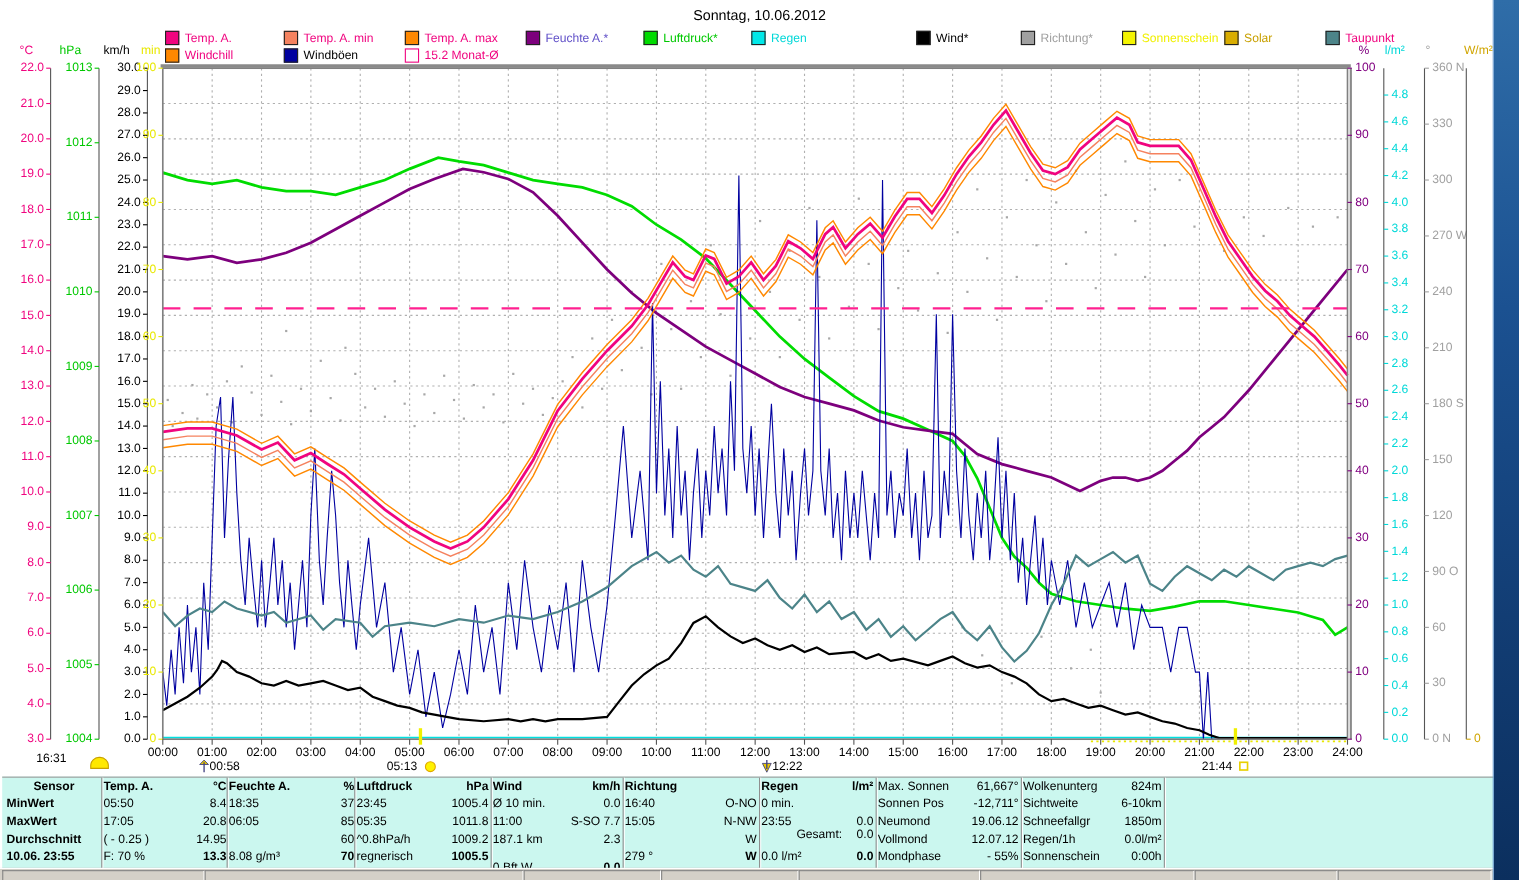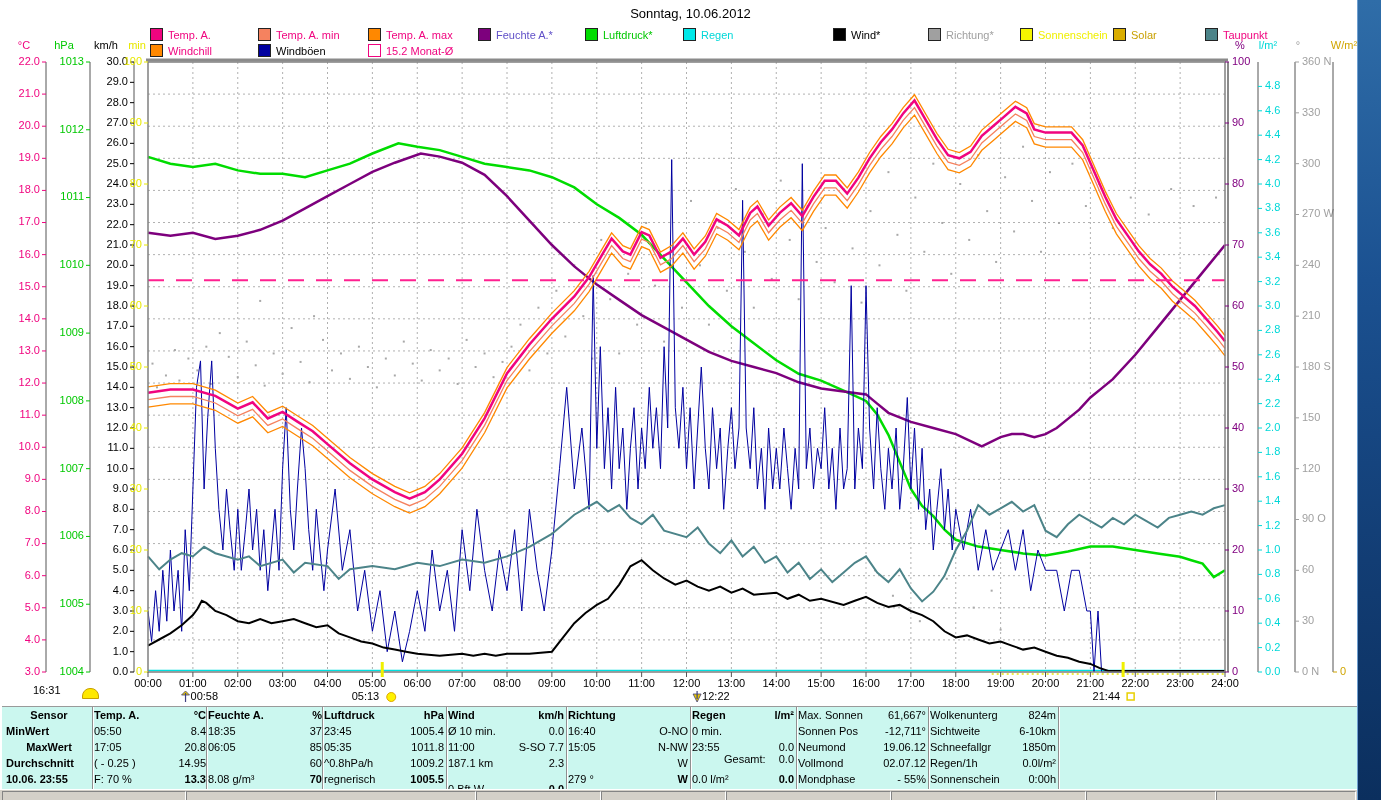--- a/index.html
+++ b/index.html
@@ -606,21 +606,21 @@
   <div id="wxtable">
       <div class="tcol" style="left: 4px; width: 86px;">
         <div class="trow hd" style="top: 2px; justify-content: center;">
           <div class="lt">Sensor</div>
           <div class="rt"></div>
         </div>
         <div class="trow hd" style="top: 18px;">
           <div class="lt">MinWert</div>
           <div class="rt"></div>
         </div>
-        <div class="trow hd" style="top: 34px; justify-content: center;">
+        <div class="trow hd" style="top: 34px;">
           <div class="lt">MaxWert</div>
           <div class="rt"></div>
         </div>
         <div class="trow hd" style="top: 50px;">
           <div class="lt">Durchschnitt</div>
           <div class="rt"></div>
         </div>
         <div class="trow hd" style="top: 66px;">
           <div class="lt">10.06. 23:55</div>
           <div class="rt"></div>
@@ -766,21 +766,21 @@
         <div class="trow " style="top: 18px;">
           <div class="lt">Sonnen Pos</div>
           <div class="rt">-12,711°</div>
         </div>
         <div class="trow " style="top: 34px;">
           <div class="lt">Neumond</div>
           <div class="rt">19.06.12</div>
         </div>
         <div class="trow " style="top: 50px;">
           <div class="lt">Vollmond</div>
-          <div class="rt">02.07.12</div>
+          <div class="rt">12.07.12</div>
         </div>
         <div class="trow " style="top: 66px;">
           <div class="lt">Mondphase</div>
           <div class="rt">- 55%</div>
         </div>
       </div>
       <div class="tcol" style="left: 928px; width: 126px;">
         <div class="trow " style="top: 2px;">
           <div class="lt">Wolkenunterg</div>
           <div class="rt">824m</div>

